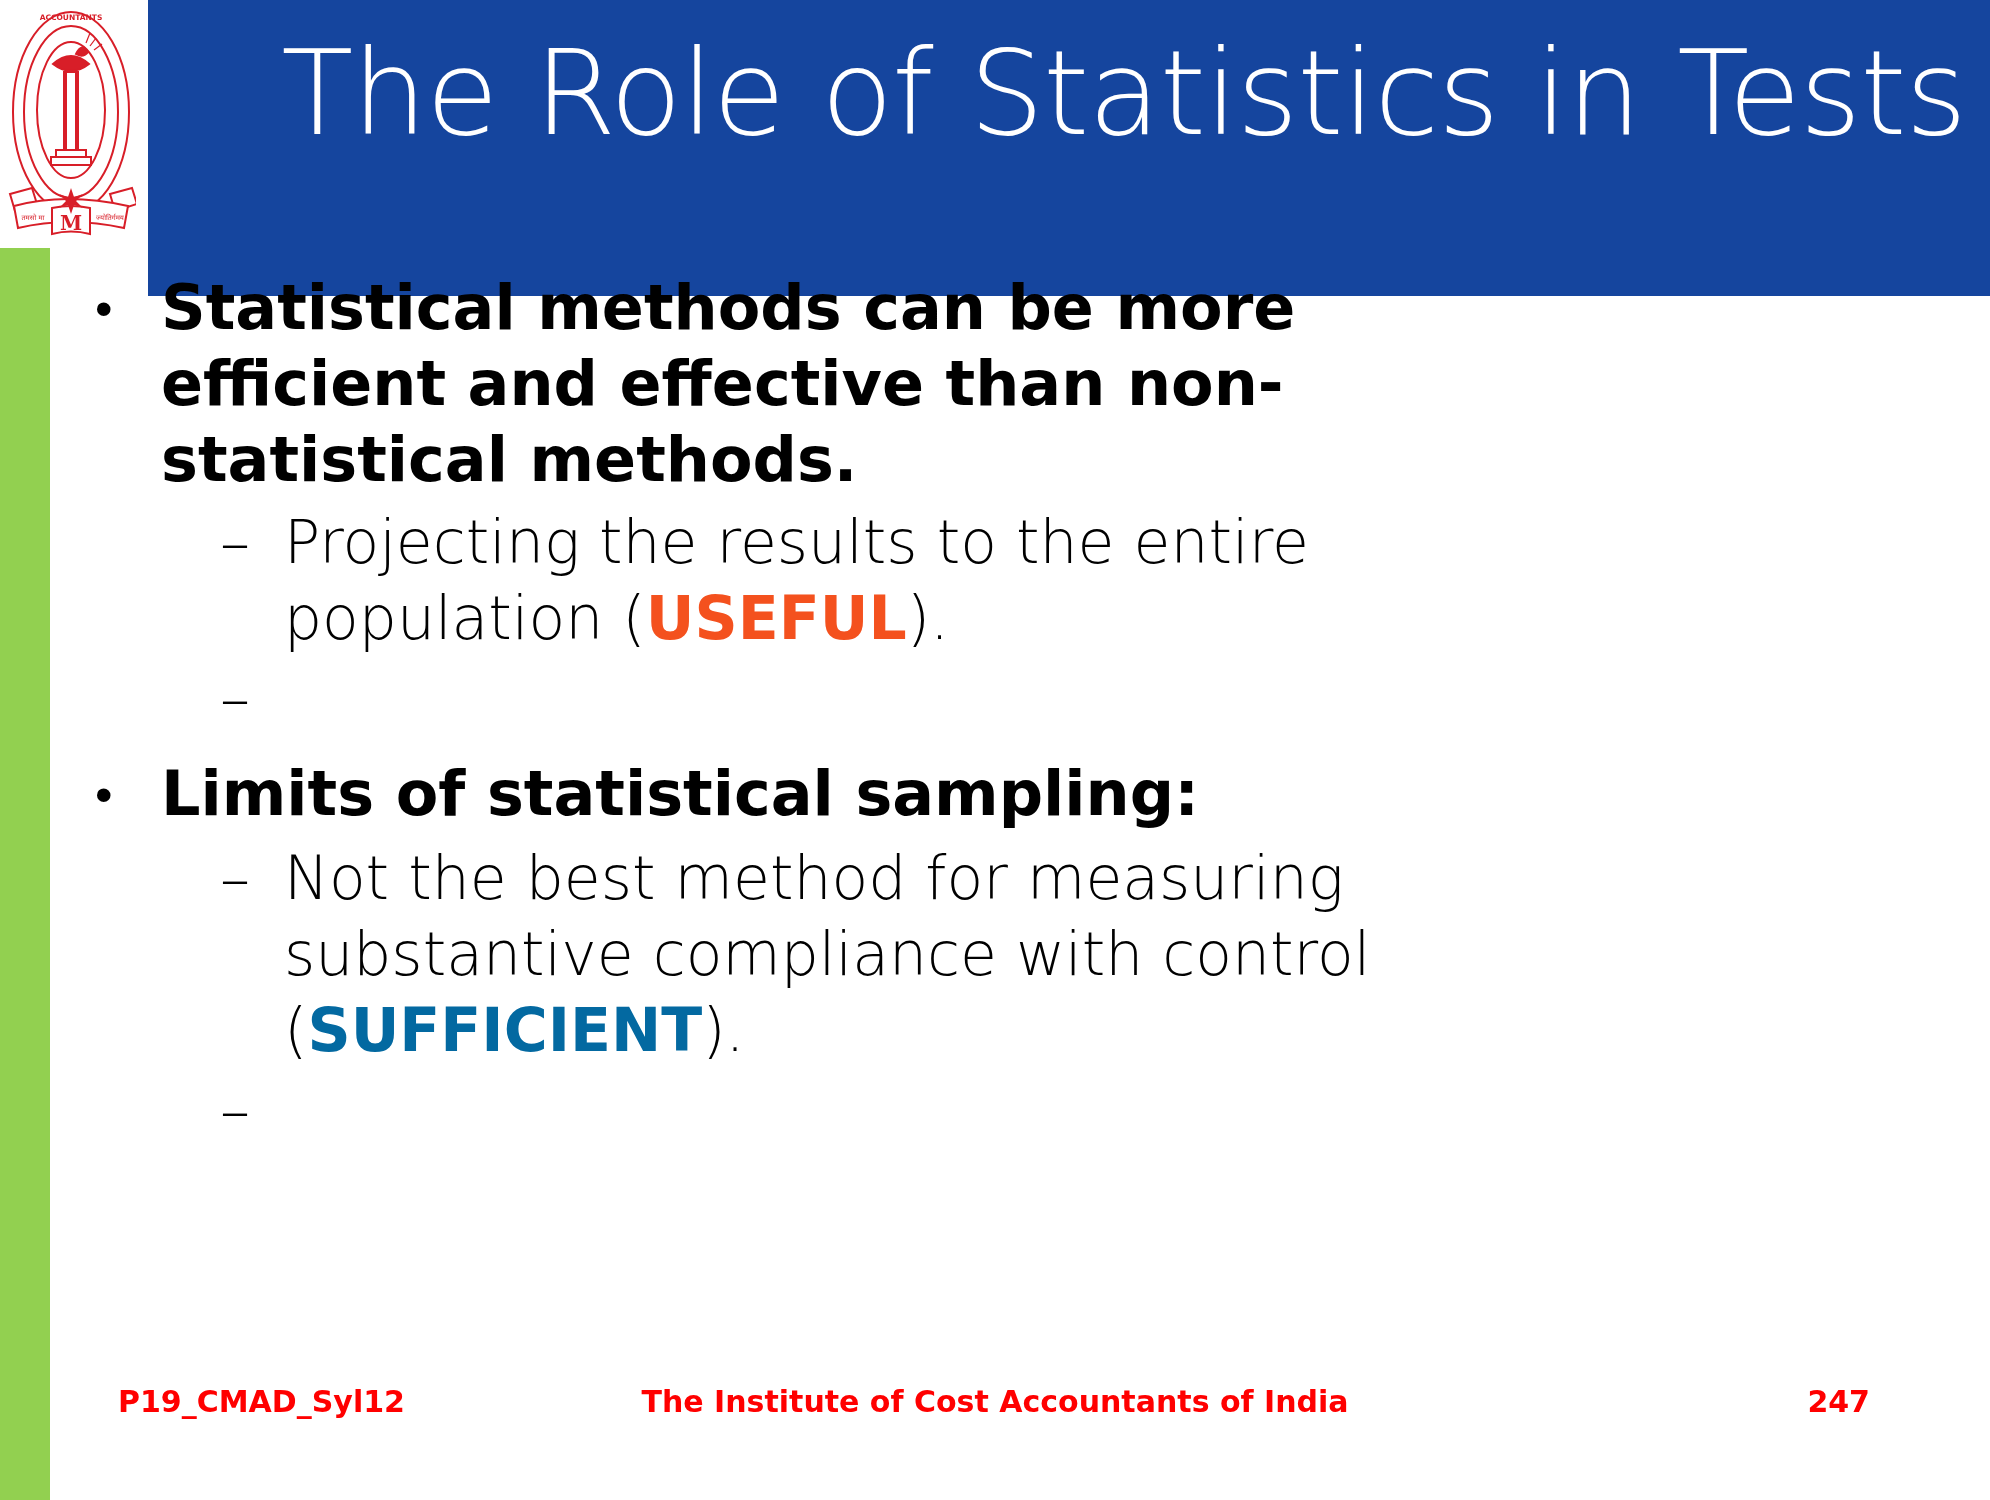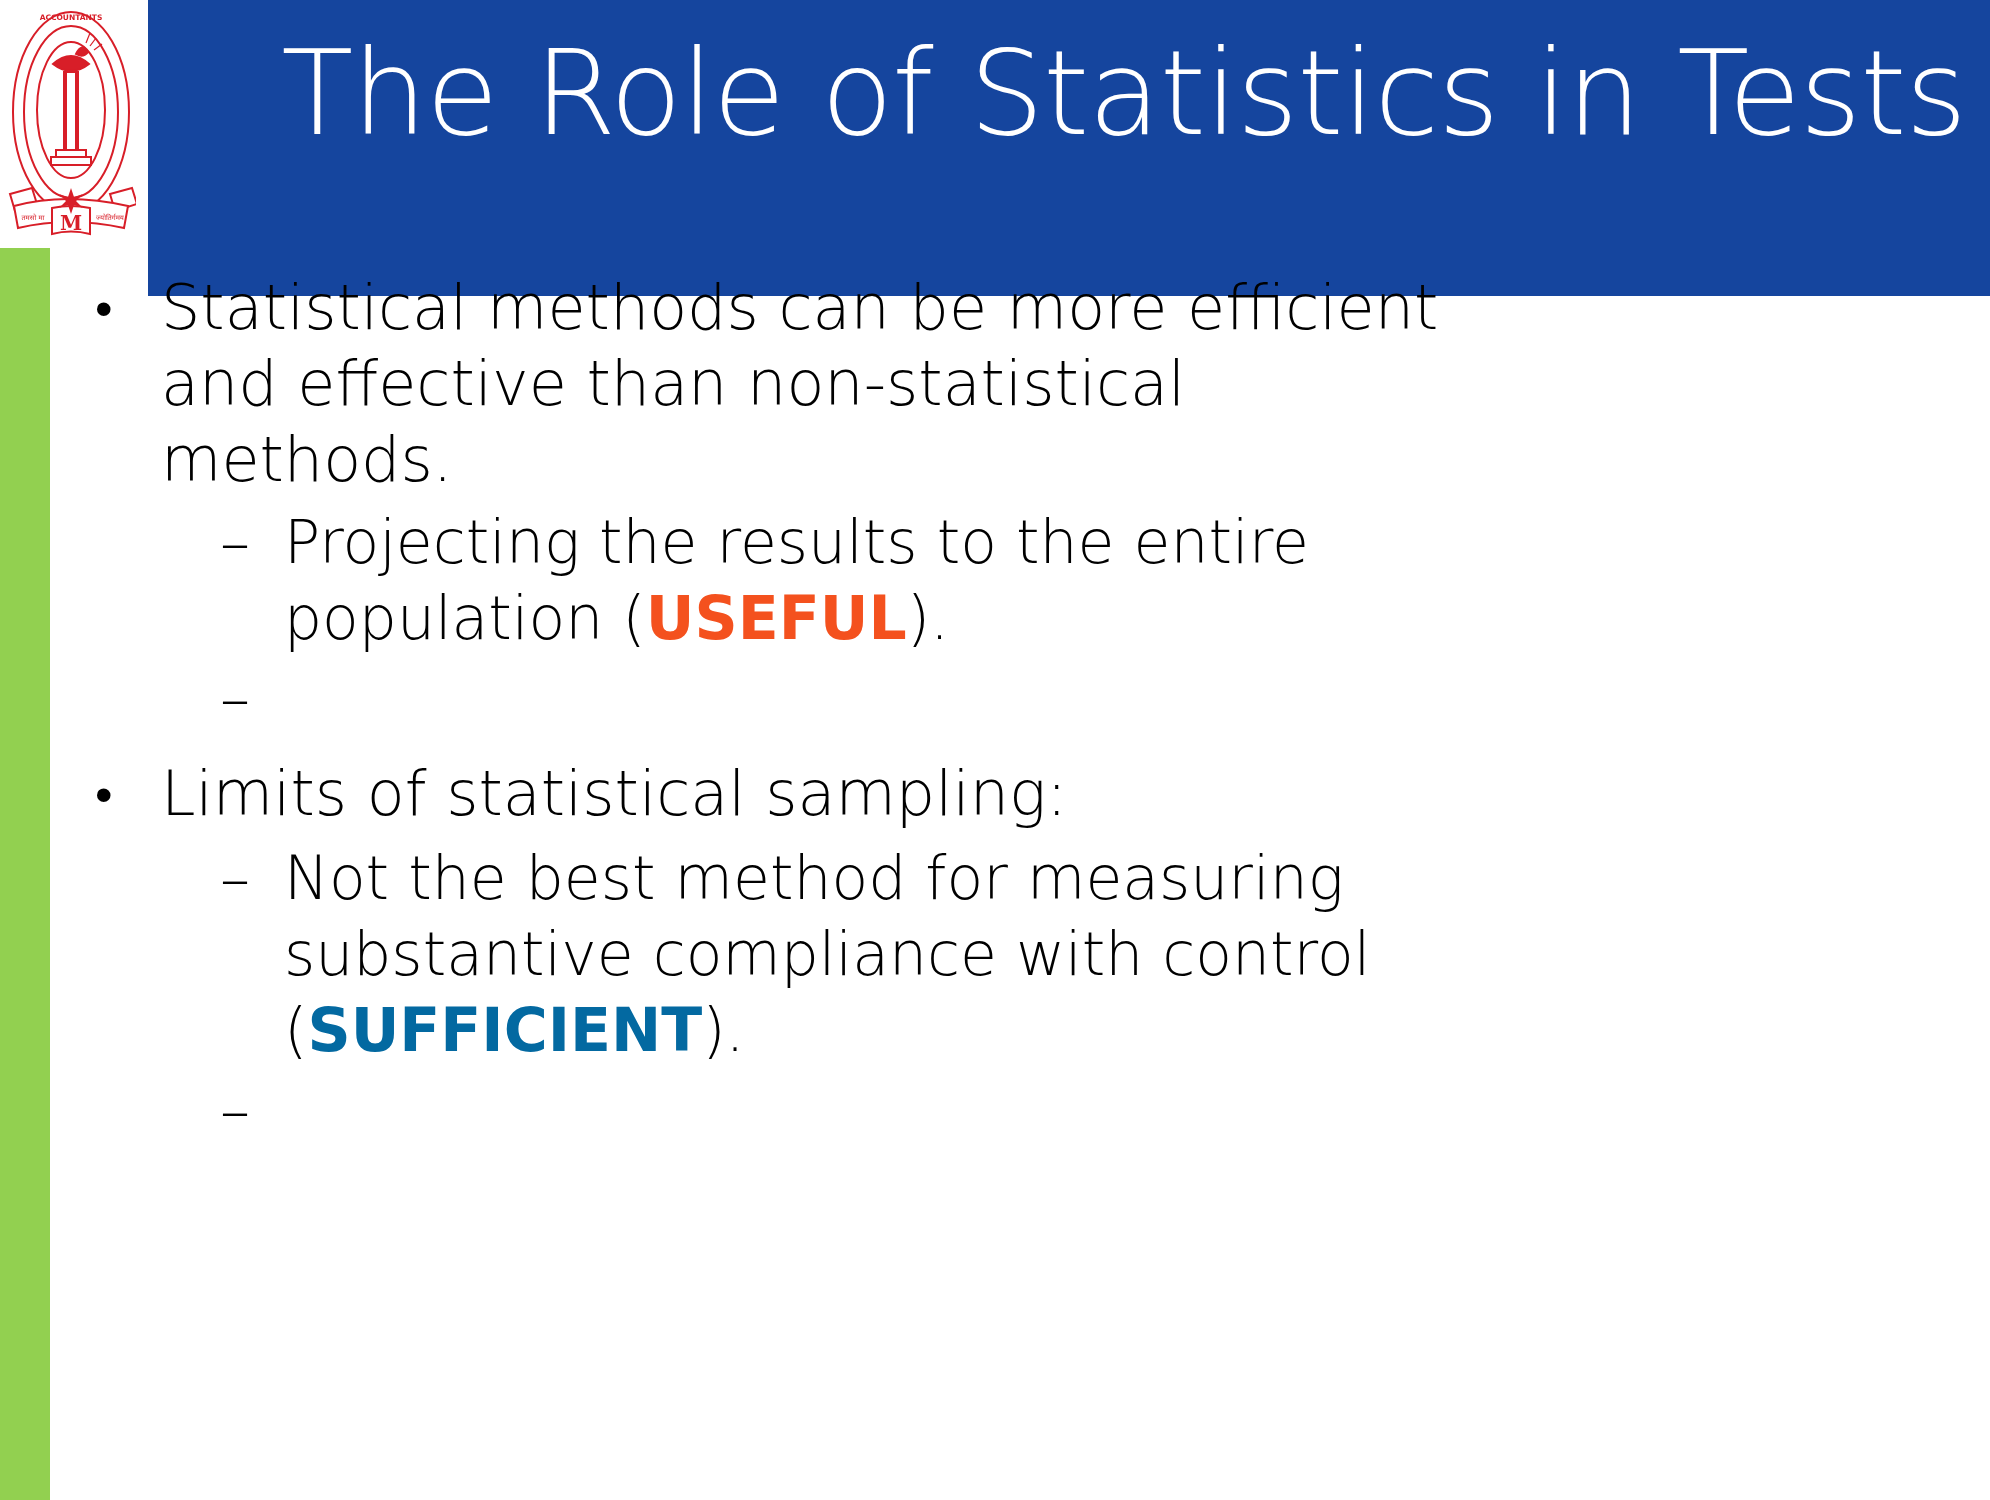--- a/index.html
+++ b/index.html
@@ -83,20 +83,21 @@
   .l1 .marker {
     flex: 0 0 auto;
     width: 66px;
     text-align: left;
     font-size: 50px;
     line-height: 78px;
   }
   .l1 .txt {
     flex: 1 1 auto;
     max-width: 1290px;
+    font-weight: bold;
   }
 
   .l2 {
     display: flex;
     align-items: flex-start;
     font-family: "DejaVu Sans", sans-serif;
     font-weight: 300;
     font-size: 60px;
     line-height: 76px;
     color: #000000;
@@ -227,14 +228,19 @@
       <span class="marker">–</span>
       <span class="txt"><span>Not the best method for measuring substantive compliance with control (</span><span class="kw" style="color:#0369a1">SUFFICIENT</span><span>).</span></span>
     </div>
 
     <div class="l2">
       <span class="marker">–</span>
     </div>
 
   </div>
 
+  <div class="footer">
+    <span class="f-left">P19_CMAD_Syl12</span>
+    <span class="f-center">The Institute of Cost Accountants of India</span>
+    <span class="f-right">247</span>
+  </div>
 
 </div>
 
 </body></html>

